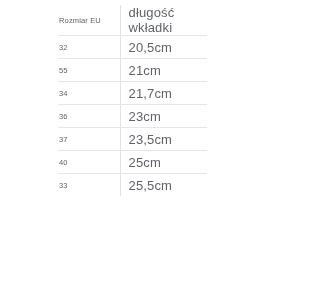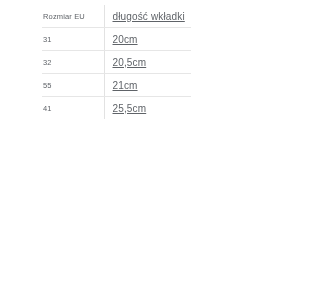--- a/index.html
+++ b/index.html
@@ -18,21 +18,21 @@
     position: absolute;
     left: 0;
     top: 0;
     width: 236px;
     height: 305px;
     background: #ffffff;
   }
 
   table.size-table {
     position: absolute;
-    left: 42px;
+    left: 58px;
     top: 5px;
     width: 149px;
     border-collapse: collapse;
     table-layout: fixed;
   }
 
   table.size-table col.c-eu { width: 62px; }
   table.size-table col.c-len { width: 87px; }
 
   table.size-table th,
@@ -62,23 +62,22 @@
     padding-left: 1px;
     color: #5f6368;
     font-size: 7.5px;
     letter-spacing: 0.15px;
   }
 
   table.size-table th.col-len,
   table.size-table td.col-len {
     padding-left: 8px;
     color: #5f6368;
-    font-size: 10px;
+    font-size: 13px;
     letter-spacing: 0.15px;
-    text-decoration: underline;
   }
 
   thead th {
     color: #4a4a4a;
     font-size: 7.5px;
   }
 
   tbody td {
     color: #6b6b6b;
   }
@@ -93,30 +92,42 @@
       <col class="c-len">
     </colgroup>
     <thead>
       <tr>
         <th class="col-eu">Rozmiar EU</th>
         <th class="col-len">długość wkładki</th>
       </tr>
     </thead>
     <tbody>
       <tr>
-        <td class="col-eu">31</td>
-        <td class="col-len">20cm</td>
-      </tr>
-      <tr>
         <td class="col-eu">32</td>
         <td class="col-len">20,5cm</td>
       </tr>
       <tr>
         <td class="col-eu">55</td>
         <td class="col-len">21cm</td>
       </tr>
       <tr>
-        <td class="col-eu">41</td>
+        <td class="col-eu">34</td>
+        <td class="col-len">21,7cm</td>
+      </tr>
+      <tr>
+        <td class="col-eu">36</td>
+        <td class="col-len">23cm</td>
+      </tr>
+      <tr>
+        <td class="col-eu">37</td>
+        <td class="col-len">23,5cm</td>
+      </tr>
+      <tr>
+        <td class="col-eu">40</td>
+        <td class="col-len">25cm</td>
+      </tr>
+      <tr>
+        <td class="col-eu">33</td>
         <td class="col-len">25,5cm</td>
       </tr>
     </tbody>
   </table>
 </div>
 
 </body></html>

